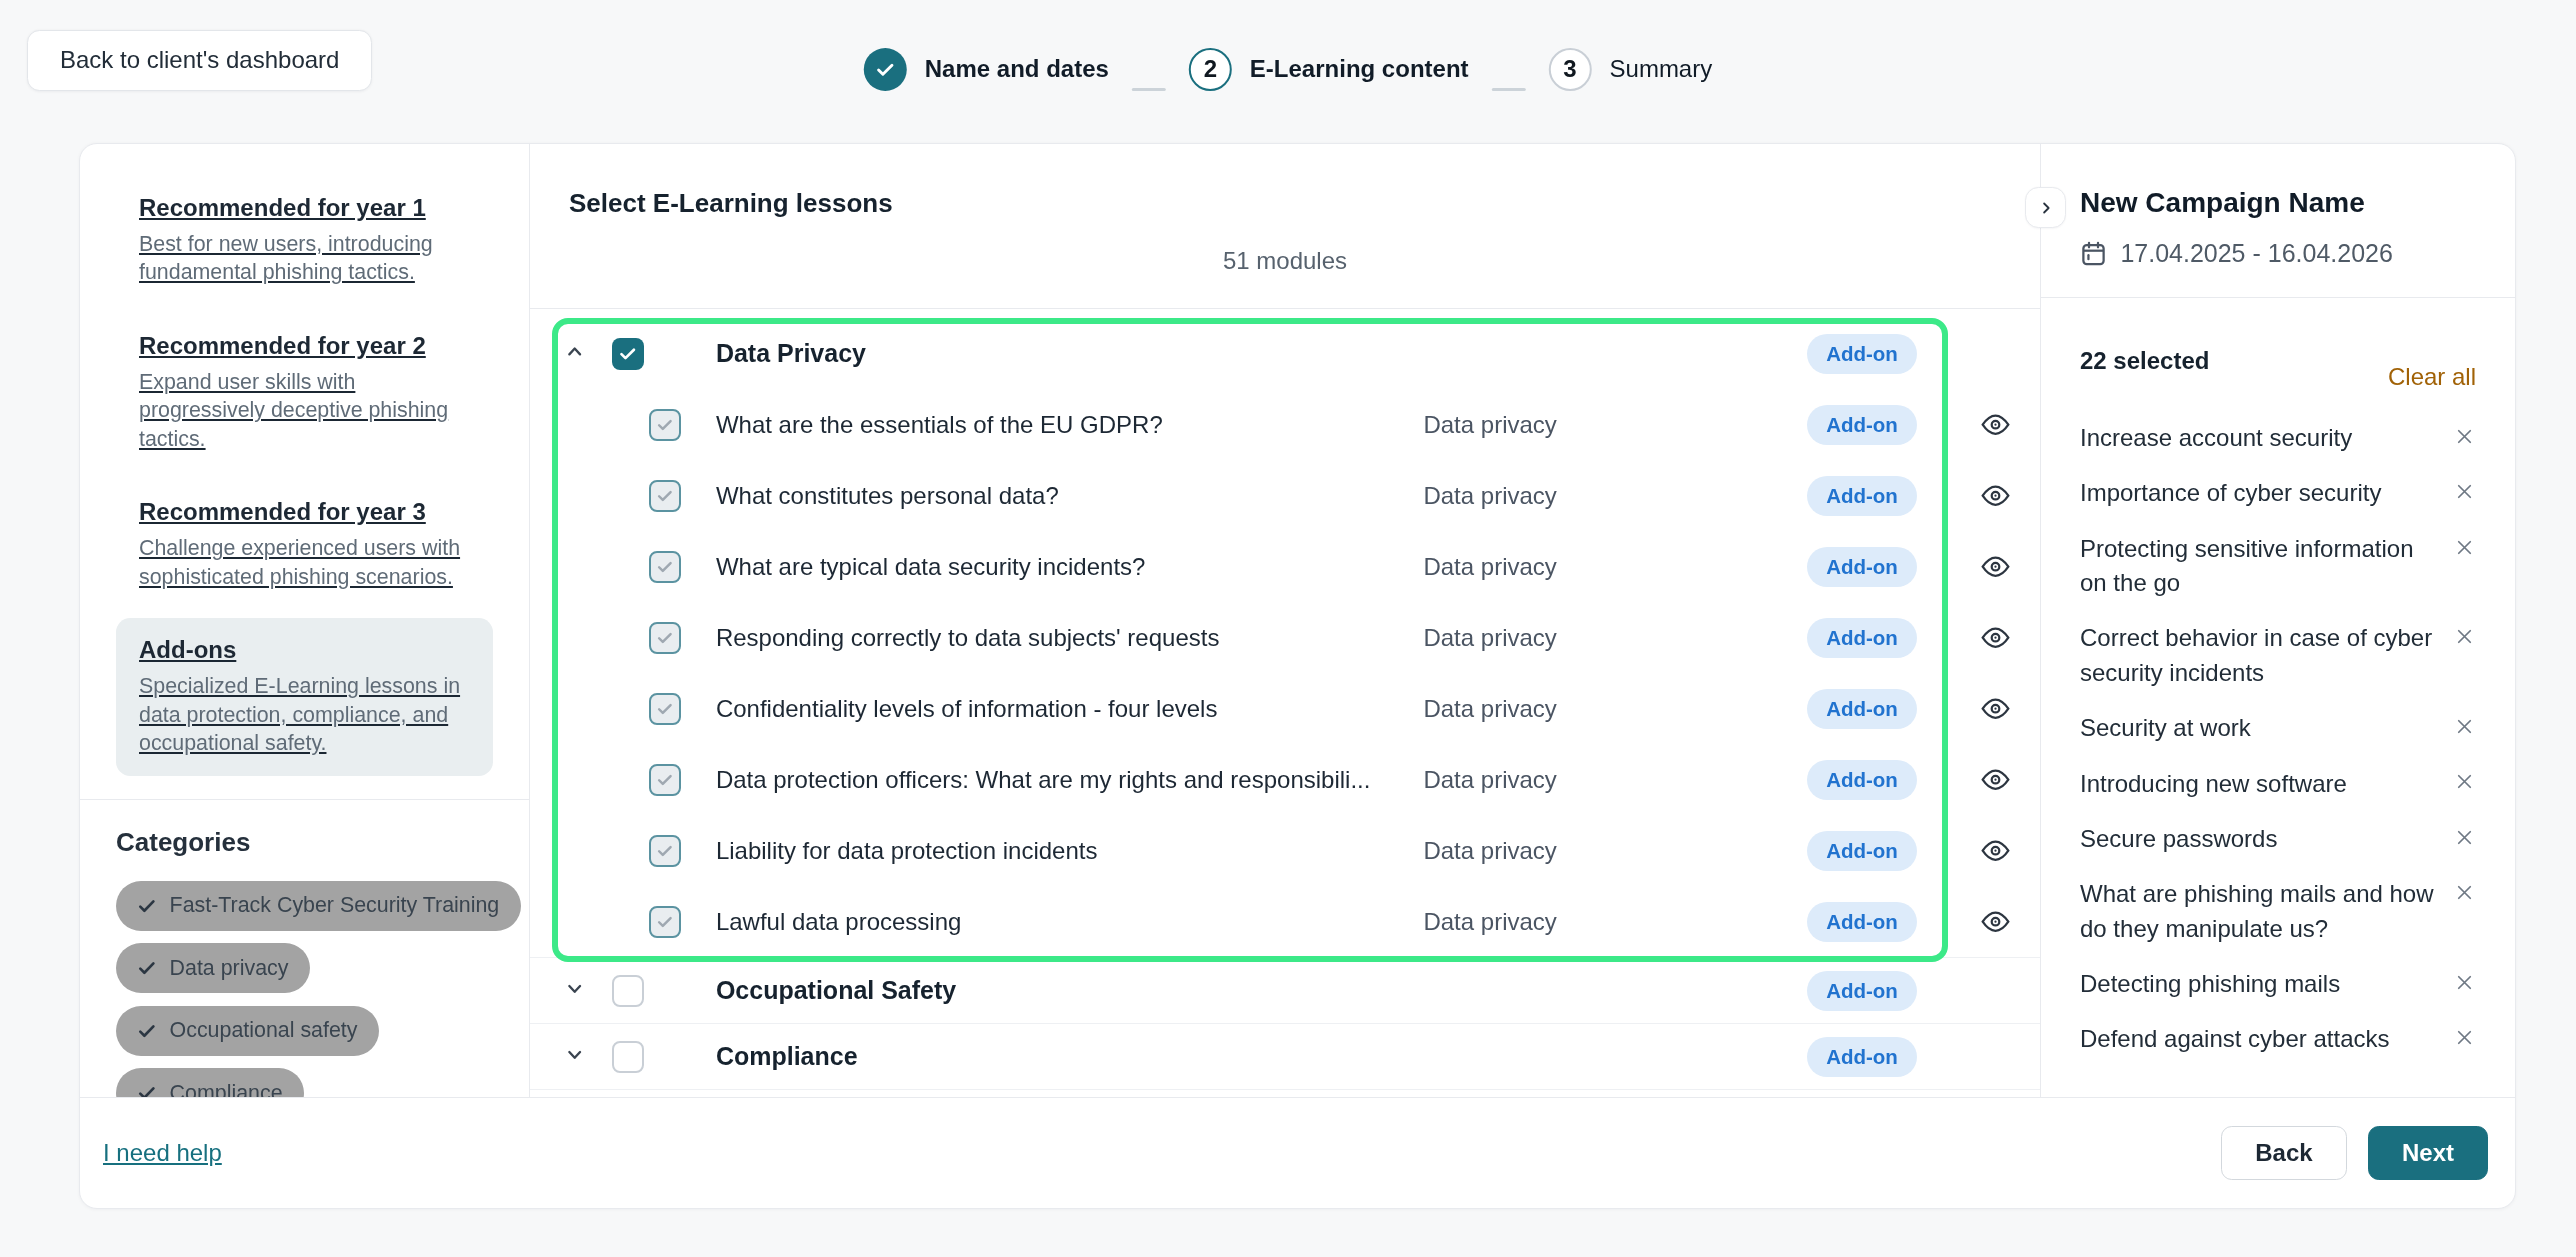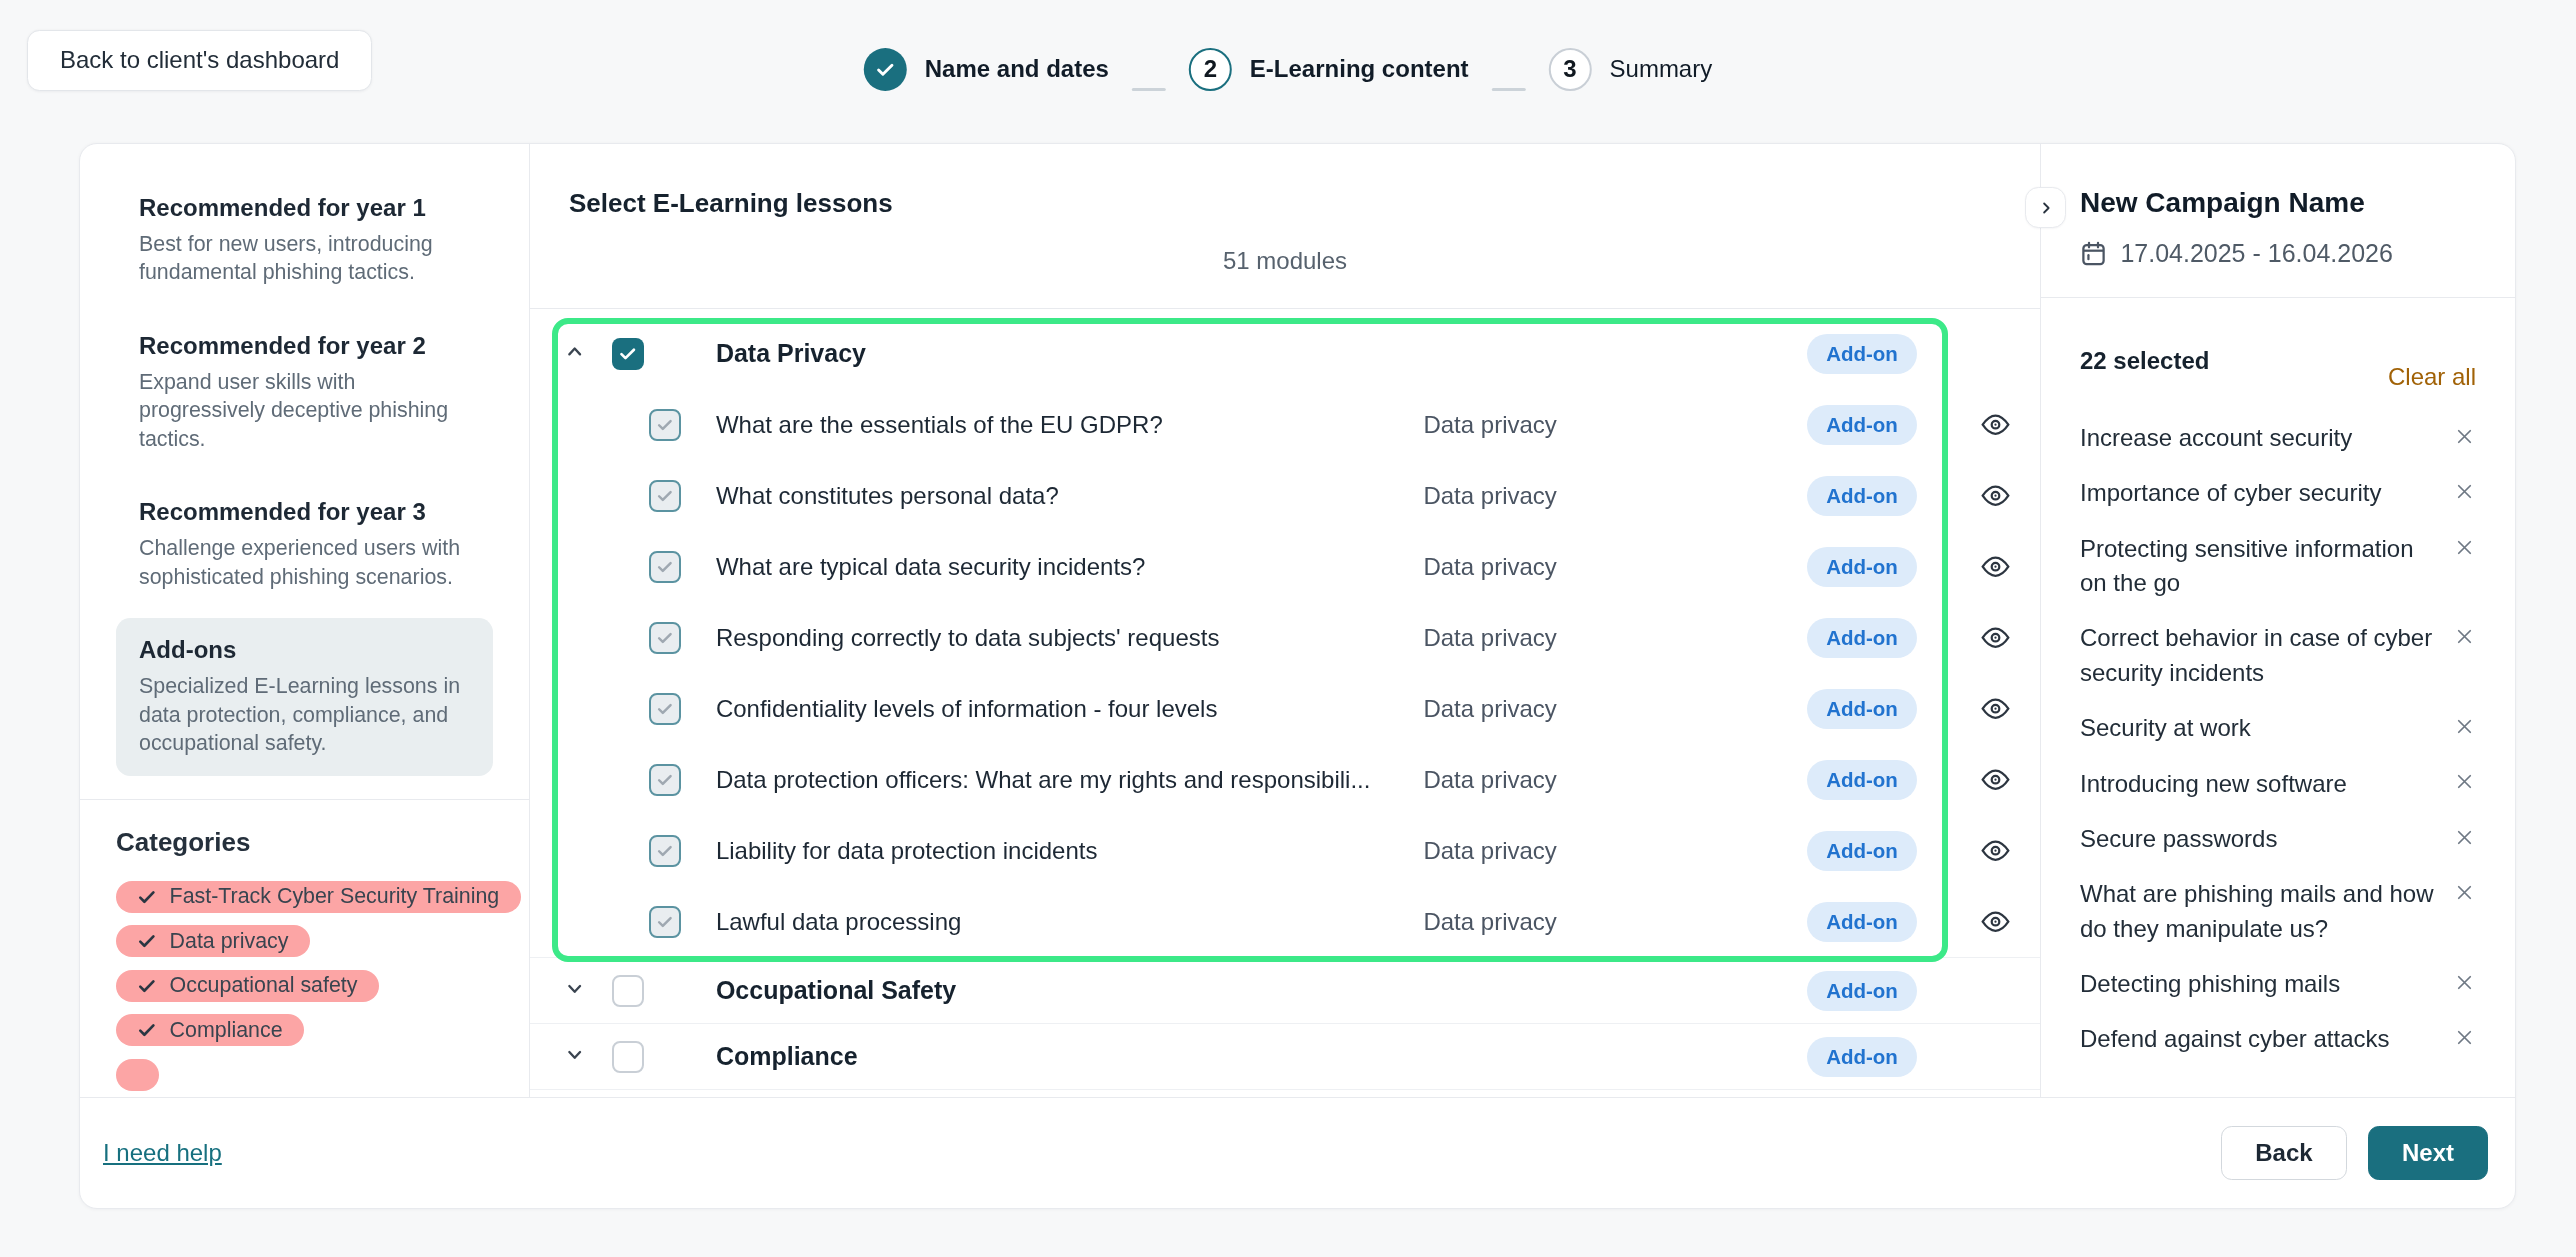--- a/index.html
+++ b/index.html
@@ -51,30 +51,30 @@
     box-shadow:0 0.9px 3.6px rgba(16,24,40,.04);
     display:flex; flex-direction:column; overflow:visible;
   }
   .content-row { flex:1 1 auto; display:flex; min-height:0; height:955px; }
 
   
   .left {
     width:450px; flex:0 0 450px; border-right:1.8px solid var(--border);
     padding:32px 36px 0; overflow:hidden; position:relative;
   }
-  .nav-item { padding:18px 23px; border-radius:14.3px; margin-bottom:9px; cursor:pointer; }
+  .nav-item { padding:18px 23px; border-radius:14.3px; margin-bottom:9px; cursor:pointer;text-decoration:underline; }
   .nav-item.active { background:#e9eef0; }
   .nav-title { font-size:24px; font-weight:600; color:#1d2834; }
   .nav-desc { font-size:21.4px; color:var(--text2); line-height:1.33; margin-top:8px; }
   .l-div { border-top:1.8px solid var(--border); margin:23px -36px 27px; }
   .cat-title { font-size:26px; font-weight:700; color:#25303c; margin:0 23px 23px 0; padding-left:0; }
   .cats { padding-left:0; }
   .pill {
     display:inline-flex; align-items:center; gap:12.5px;
-    background:#fca5a5; border-radius:892px; height:32px; padding:0 21.4px;
+    background:#a3a3a3; border-radius:892px; height:50px; padding:0 21.4px;
     margin-bottom:12.5px; cursor:pointer;
   }
   .pill-row { display:block; }
   .pill-label { font-size:21.4px; color:#39444f; white-space:nowrap; }
 
   
   .main { flex:1 1 auto; position:relative; overflow:hidden; }
   .mc-header { height:165px; padding:43px 39px 0; border-bottom:1.8px solid var(--border); }
   .mc-title { font-size:26px; font-weight:700; color:#16222e; line-height:32px; }
   .mc-modules { font-size:24px; color:#57626e; margin-top:27px; line-height:29.5px;text-align:center; }

